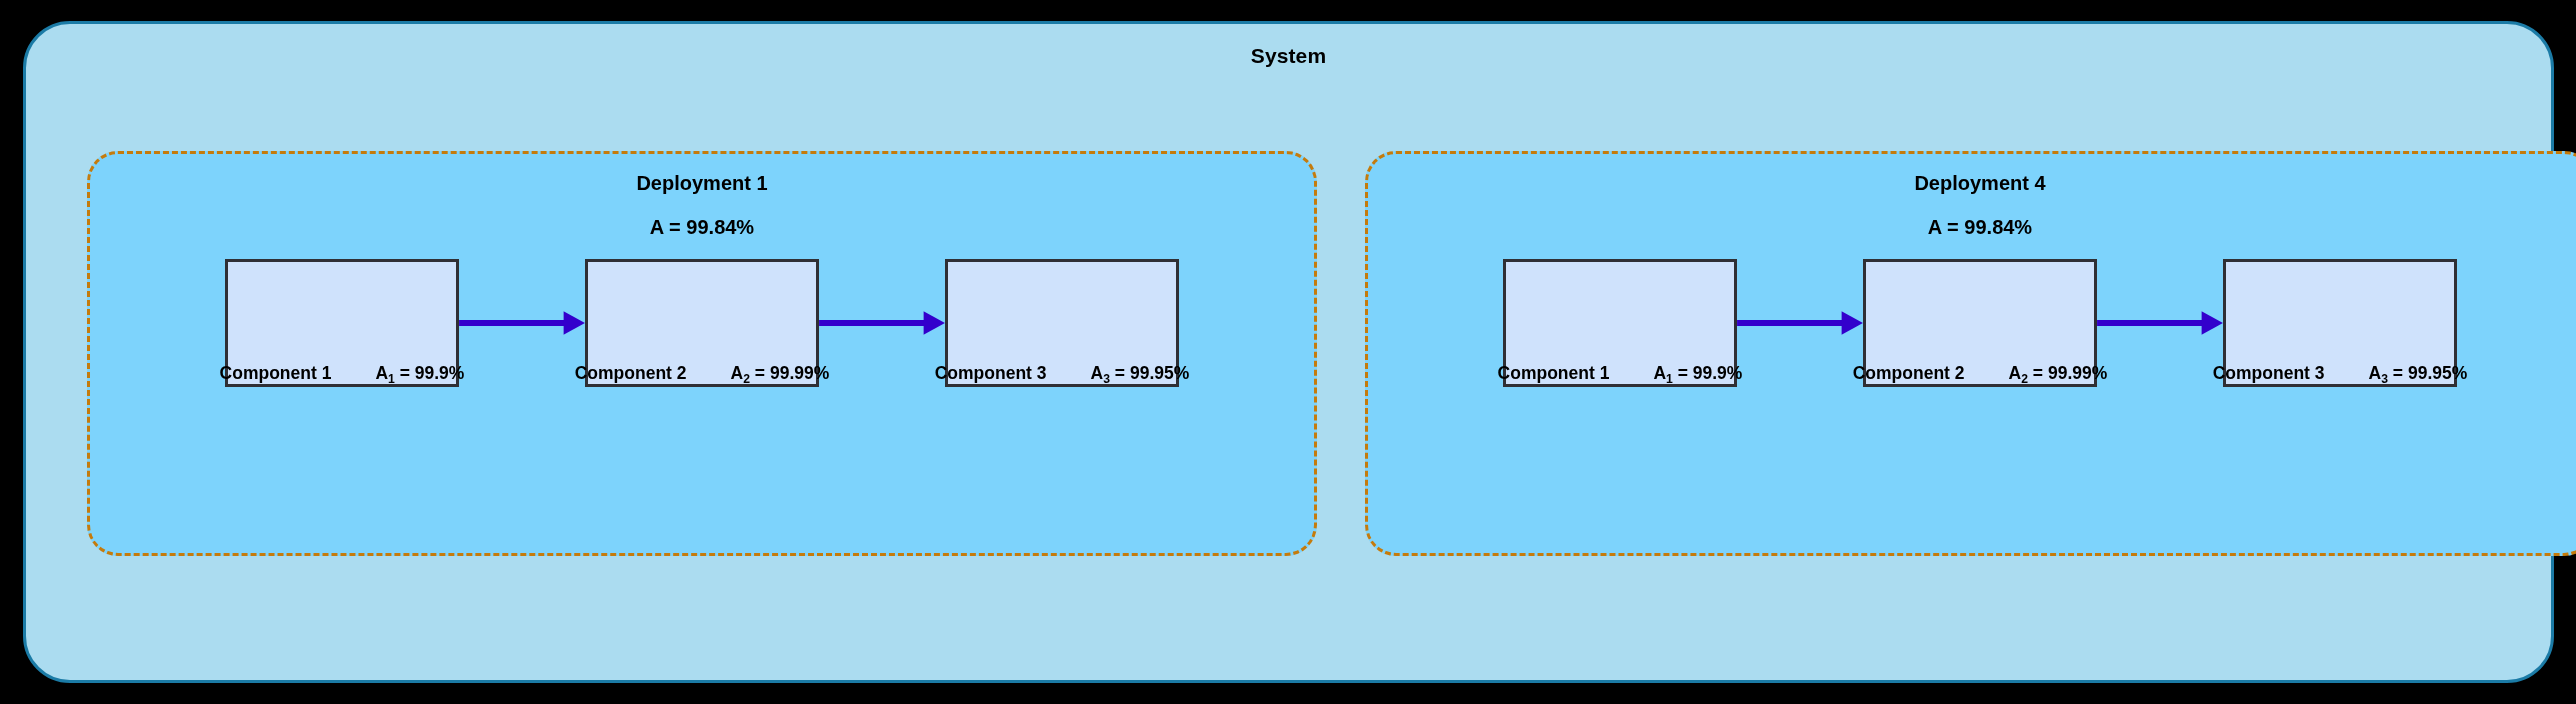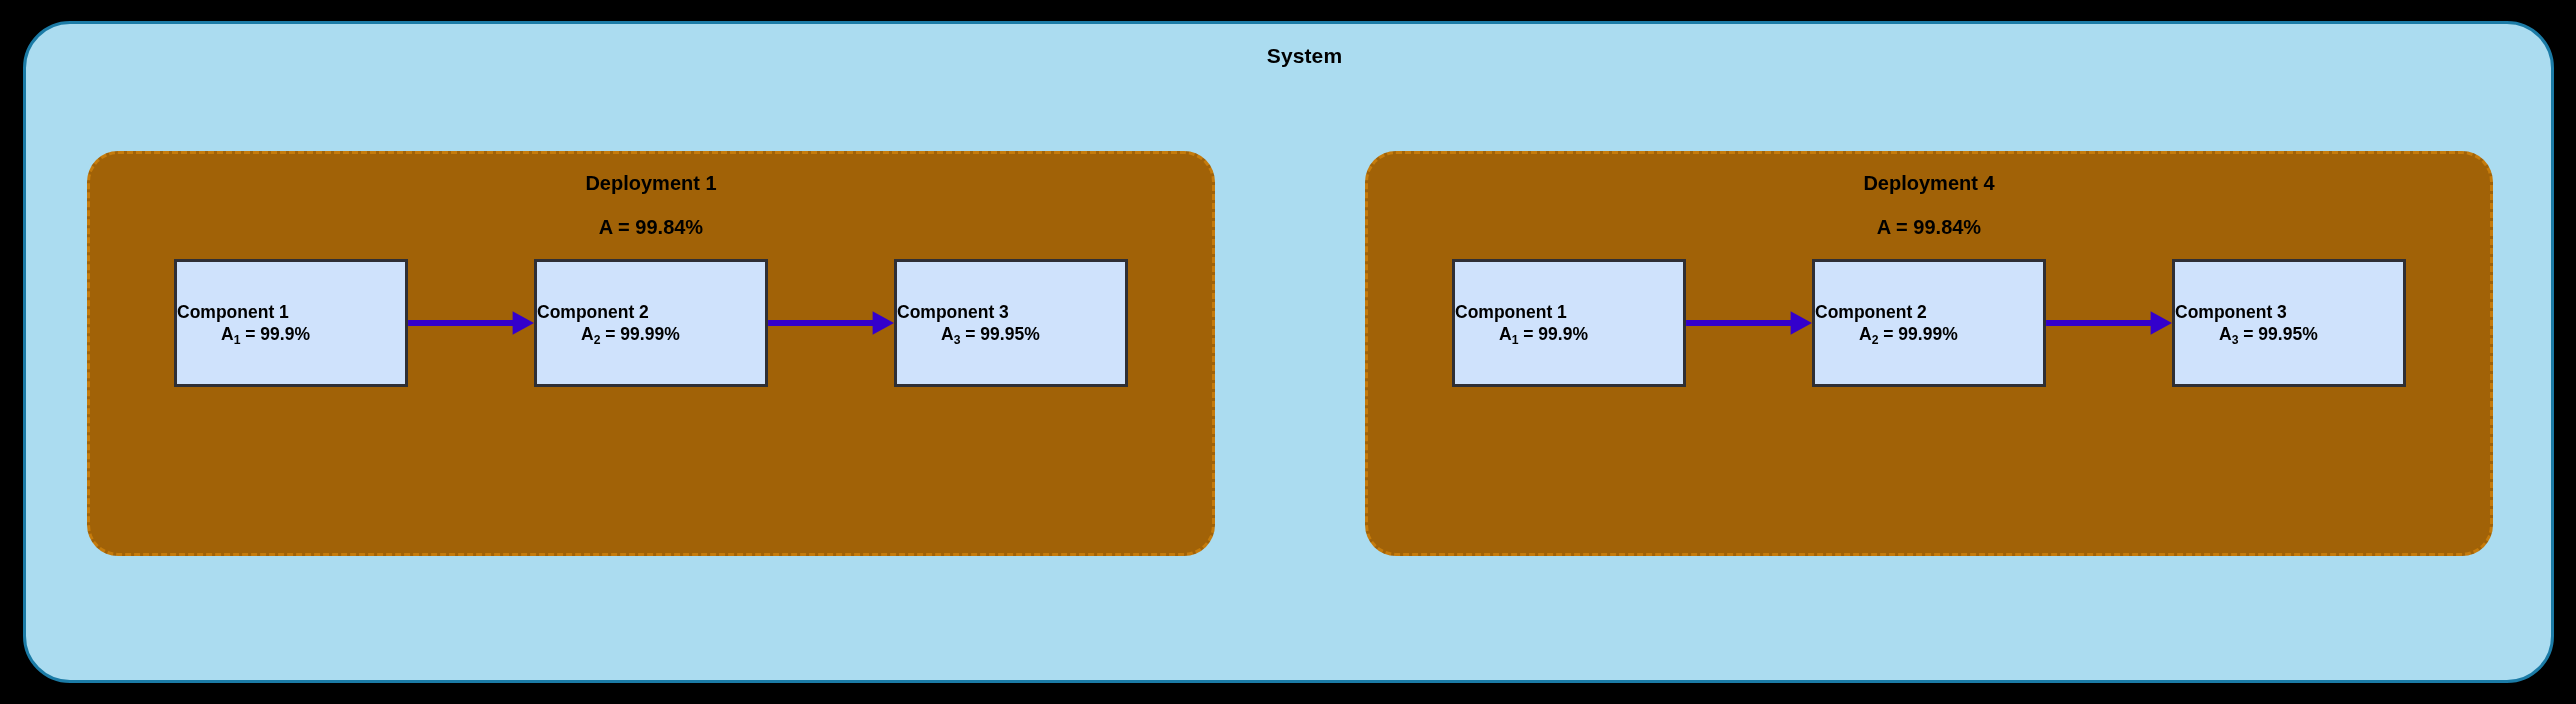--- a/index.html
+++ b/index.html
@@ -29,38 +29,38 @@
     width: 2531px;
     height: 662px;
     box-sizing: border-box;
     background: #abdcf0;
     border: 3.2px solid #1b7ba6;
     border-radius: 47px;
   }
 
   .system-title {
     position: absolute;
-    left: 16px;
+    left: 0;
     top: 20px;
     width: 100%;
     text-align: center;
     font-size: 21px;
     font-weight: bold;
     color: #000000;
     letter-spacing: 0.1px;
   }
 
   
   .deployment-box {
     position: absolute;
     top: 127px;
-    width: 1128px;
+    width: 1230px;
     height: 405px;
     box-sizing: border-box;
-    background: #a16207;
+    background: #7dd3fc;
     border: 3.7px dashed #c57b0c;
     border-radius: 31px;
   }
   .deployment-1 { left: 61px; }
   .deployment-2 { left: 1339px; }
 
   .deployment-header {
     position: absolute;
     left: 0;
     top: 18px;
@@ -92,22 +92,22 @@
     justify-content: center;
   }
 
   .component-box {
     width: 234px;
     height: 128px;
     box-sizing: border-box;
     background: #cfe2fc;
     border: 3.2px solid #2f2f35;
     display: flex;
-    flex-direction: column;
-    align-items: flex-start;
+    flex-direction: row;
+    align-items: flex-end;
     justify-content: center;
     flex: none;
   }
 
   .component-label {
     font-size: 17.5px;
     font-weight: bold;
     color: #000000;
     line-height: 1.28;
     white-space: nowrap;

